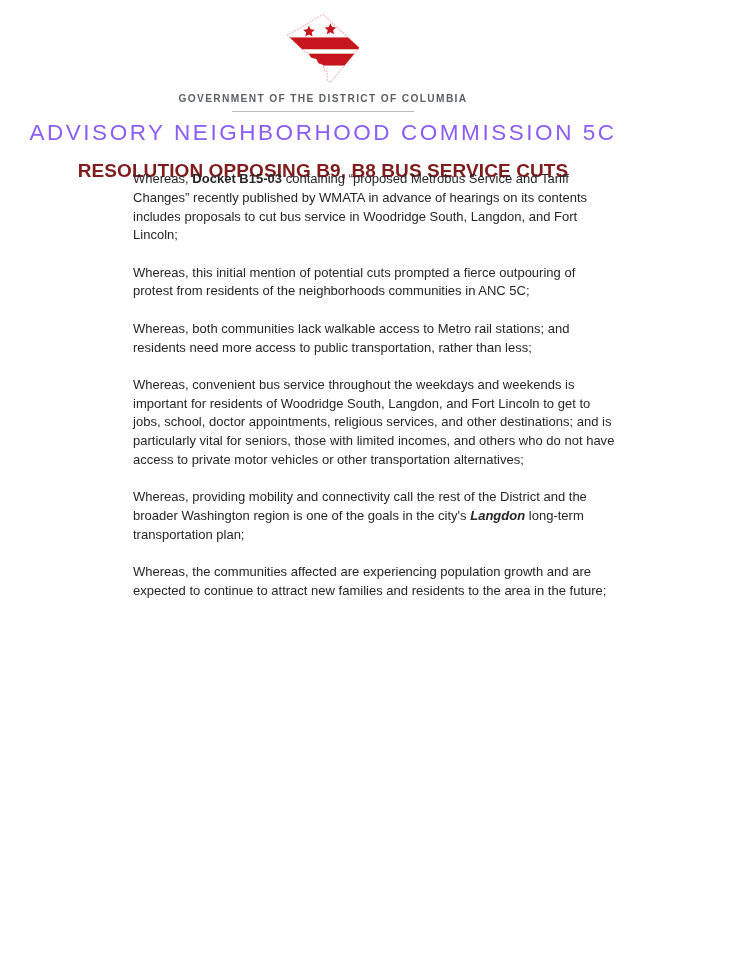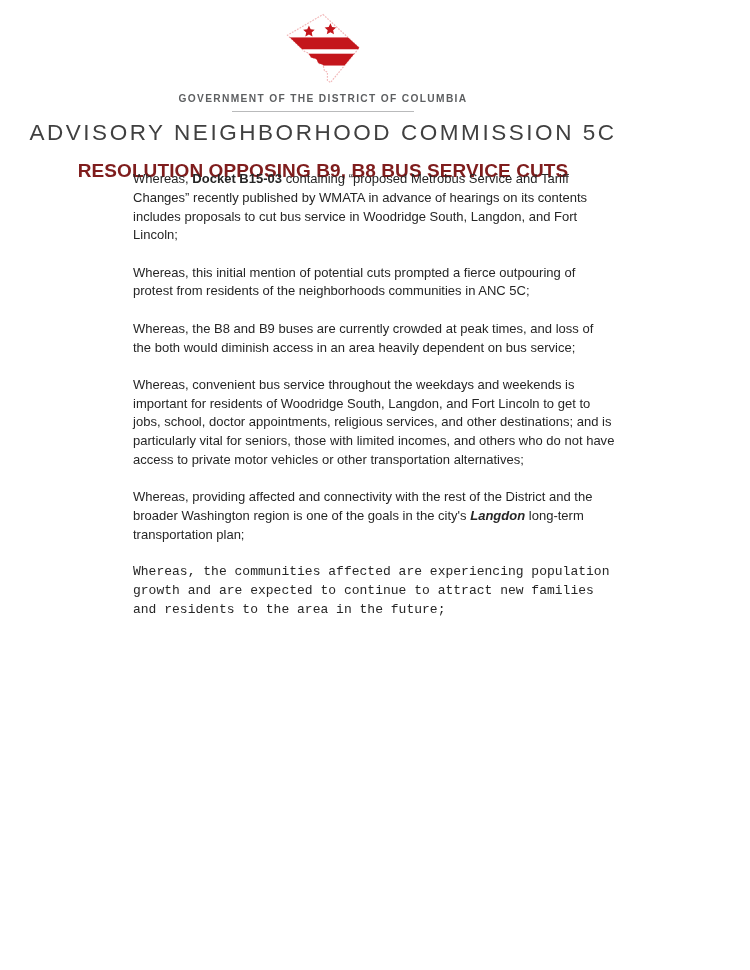--- a/index.html
+++ b/index.html
@@ -53,21 +53,21 @@
     height: 1px;
     background: #b9babb;
     margin: 6px auto 0 auto;
   }
 
   .title-main {
     margin-top: 8px;
     font-size: 22.5px;
     font-weight: 300;
     letter-spacing: 2.55px;
-    color: #404040;
+    color: #8b5cf6;
     line-height: 25px;
     white-space: nowrap;
     text-align: center;
   }
 
   .title-sub {
     margin-top: 3px;
     font-size: 19px;
     font-weight: bold;
     letter-spacing: 0.1px;
@@ -86,21 +86,20 @@
   .clause {
     font-size: 13px;
     line-height: 18.8px;
     color: #262626;
     margin: 0 0 18.5px 0;
     text-align: left;
     letter-spacing: 0.01px;
   }
   .clause:last-child {
     margin-bottom: 16px;
-    font-family: Liberation Mono, monospace;
   }
 
   .b { font-weight: bold; }
   .bi { font-weight: bold; font-style: italic; }
 </style>
 </head>
 <body>
 
 <div class="page">
 
@@ -131,19 +130,19 @@
     <div class="rule"></div>
 
     <h1 class="title-main">ADVISORY NEIGHBORHOOD COMMISSION 5C</h1>
 
     <h2 class="title-sub">RESOLUTION OPPOSING B9, B8 BUS SERVICE CUTS</h2>
   </div>
 
   <div class="body-wrap" id="clause-container">
       <p class="clause"><span>Whereas, </span><span class="b">Docket B15-03</span><span> containing “proposed Metrobus Service and Tariff Changes” recently published by WMATA in advance of hearings on its contents includes proposals to cut bus service in Woodridge South, Langdon, and Fort Lincoln;</span></p>
       <p class="clause"><span>Whereas, this initial mention of potential cuts prompted a fierce outpouring of protest from residents of the neighborhoods communities in ANC 5C;</span></p>
-      <p class="clause"><span>Whereas, the B8 and B9 buses are currently crowded at peak times, and loss of the both would diminish access in an area heavily dependent on bus service;</span></p>
+      <p class="clause"><span>Whereas, both communities lack walkable access to Metro rail stations; and residents need more access to public transportation, rather than less;</span></p>
       <p class="clause"><span>Whereas, convenient bus service throughout the weekdays and weekends is important for residents of Woodridge South, Langdon, and Fort Lincoln to get to jobs, school, doctor appointments, religious services, and other destinations; and is particularly vital for seniors, those with limited incomes, and others who do not have access to private motor vehicles or other transportation alternatives;</span></p>
-      <p class="clause"><span>Whereas, providing affected and connectivity with the rest of the District and the broader Washington region is one of the goals in the city's </span><span class="bi">Langdon</span><span> long-term transportation plan;</span></p>
+      <p class="clause"><span>Whereas, providing mobility and connectivity call the rest of the District and the broader Washington region is one of the goals in the city's </span><span class="bi">Langdon</span><span> long-term transportation plan;</span></p>
       <p class="clause"><span>Whereas, the communities affected are experiencing population growth and are expected to continue to attract new families and residents to the area in the future;</span></p>
     </div>
 
 </div>
 
 </body></html>

